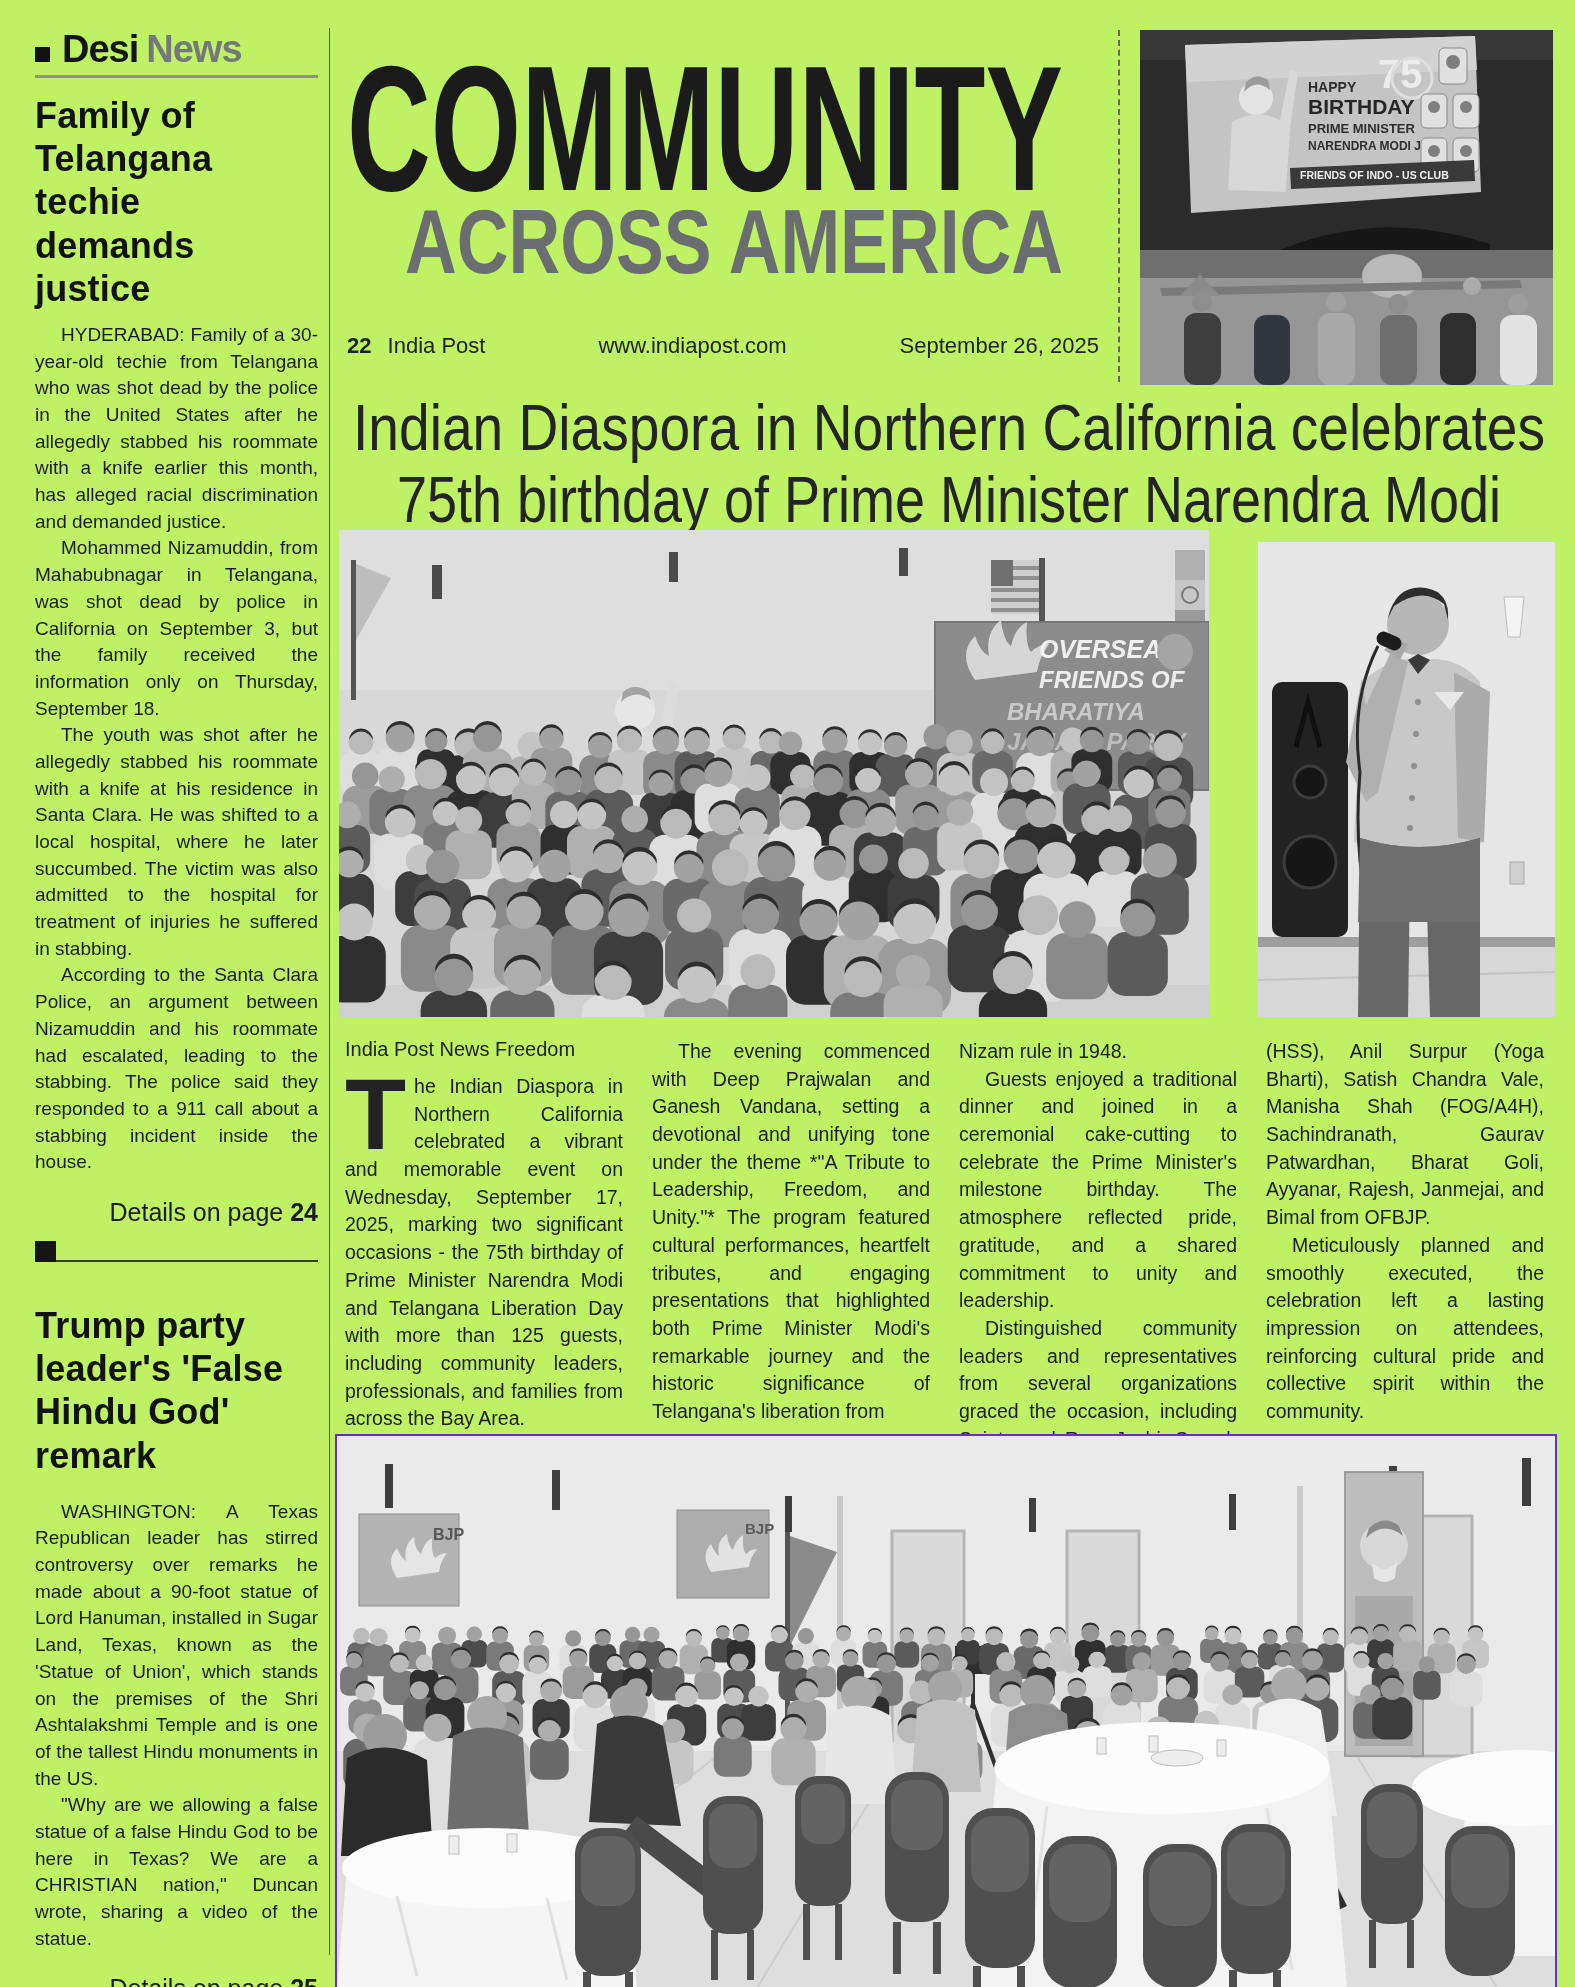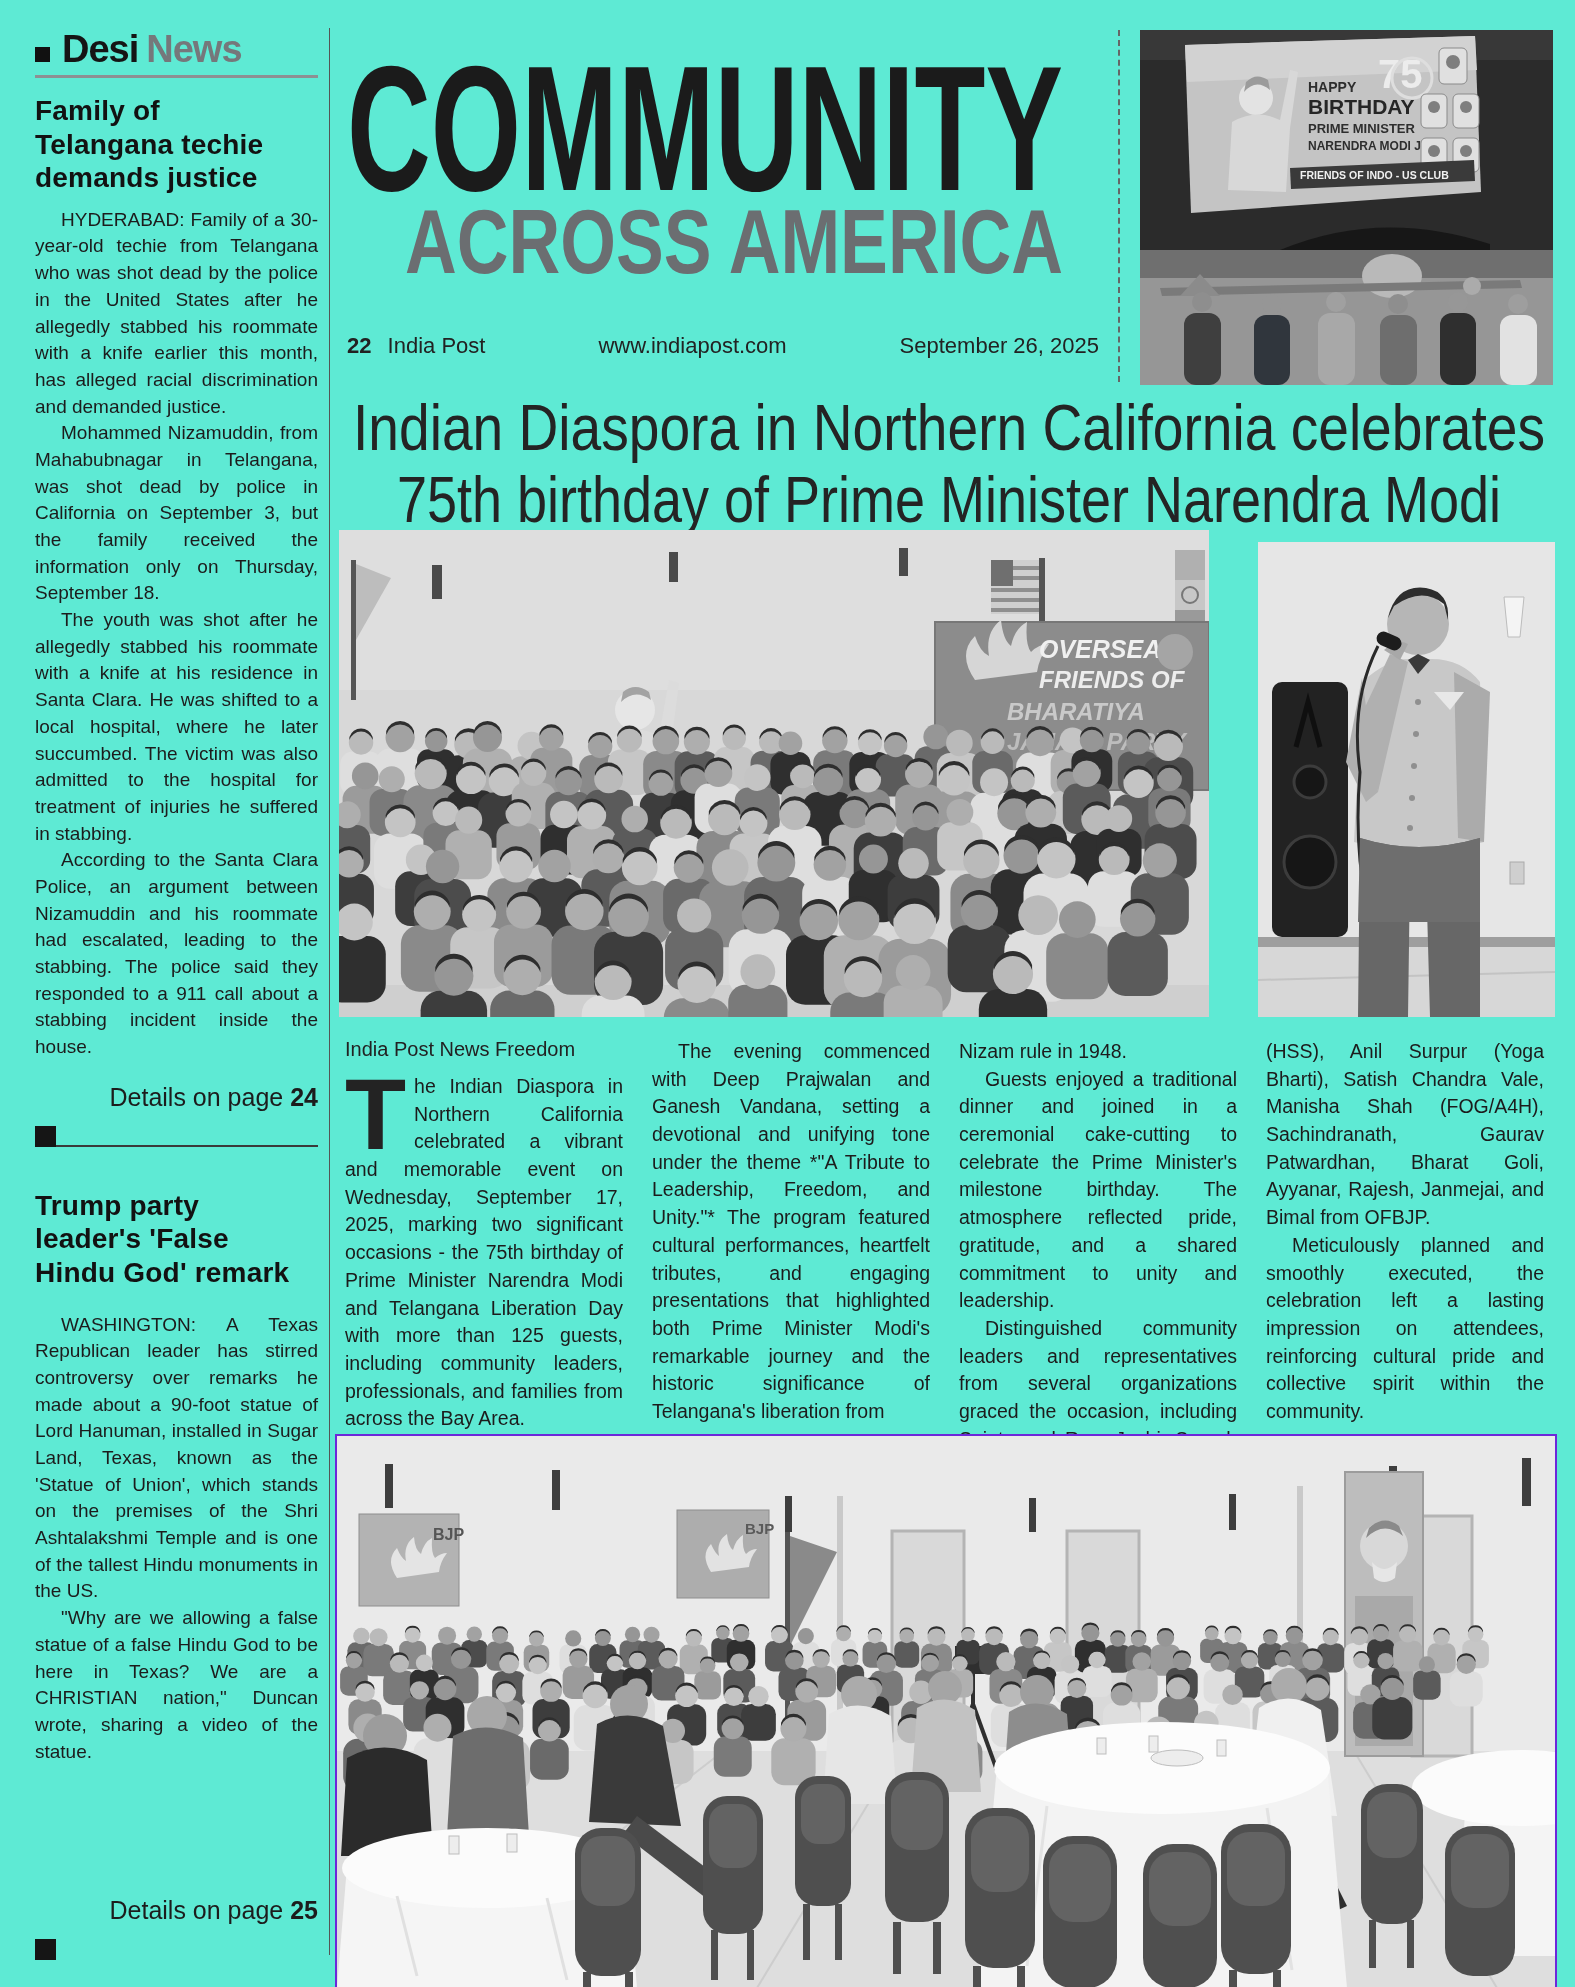--- a/index.html
+++ b/index.html
@@ -1,25 +1,25 @@
 <!DOCTYPE html>
 <html><head>
 <meta charset="utf-8">
 <style>
   html,body{margin:0;padding:0;background:#f2f2f2;}
-  #page{position:relative;width:1575px;height:1987px;background:#5eead4;
+  #page{position:relative;width:1575px;height:1987px;background:#bef264;
         font-family:"Liberation Sans",sans-serif;color:#1a1a1a;overflow:hidden;margin:0 auto;text-decoration:underline;}
   
   .sidebar{position:absolute;left:35px;top:28px;width:283px;height:1932px;display:flex;flex-direction:column;}
   .section-header{display:flex;align-items:center;gap:12px;padding-bottom:4px;border-bottom:3px solid #8d9093;}
   .sq{width:15px;height:15px;background:#111;flex:0 0 auto;margin-top:10px;}
   .section-title{font-size:38px;font-weight:bold;letter-spacing:-1px;white-space:nowrap;}
   .section-title .t1{color:#151515;}
   .section-title .t2{color:#75787b;margin-left:8px;}
-  .side-head{font-size:28px;font-weight:bold;line-height:1.2;color:#121212;margin:16px 0 12px 0;width:250px;letter-spacing:.2px;}
+  .side-head{font-size:36px;font-weight:bold;line-height:1.2;color:#121212;margin:16px 0 12px 0;width:250px;letter-spacing:.2px;}
   .side-p{font-size:19px;line-height:1.405;text-align:justify;margin:0;color:#1c1c1c;}
   .ind{text-indent:26px;}
   .details{text-align:right;font-size:25px;margin-top:22px;color:#1c1c1c;}
   .details b{font-weight:bold;}
   .rule-row{display:flex;align-items:flex-end;margin-top:14px;}
   .black-sq{width:21px;height:21px;background:#151515;flex:0 0 auto;}
   .hline{flex:1;border-bottom:2px solid #3a3a3a;}
   .spacer{flex:1;}
   
   .vrule{position:absolute;left:329px;top:28px;height:1927px;border-left:1.5px solid #555;}

